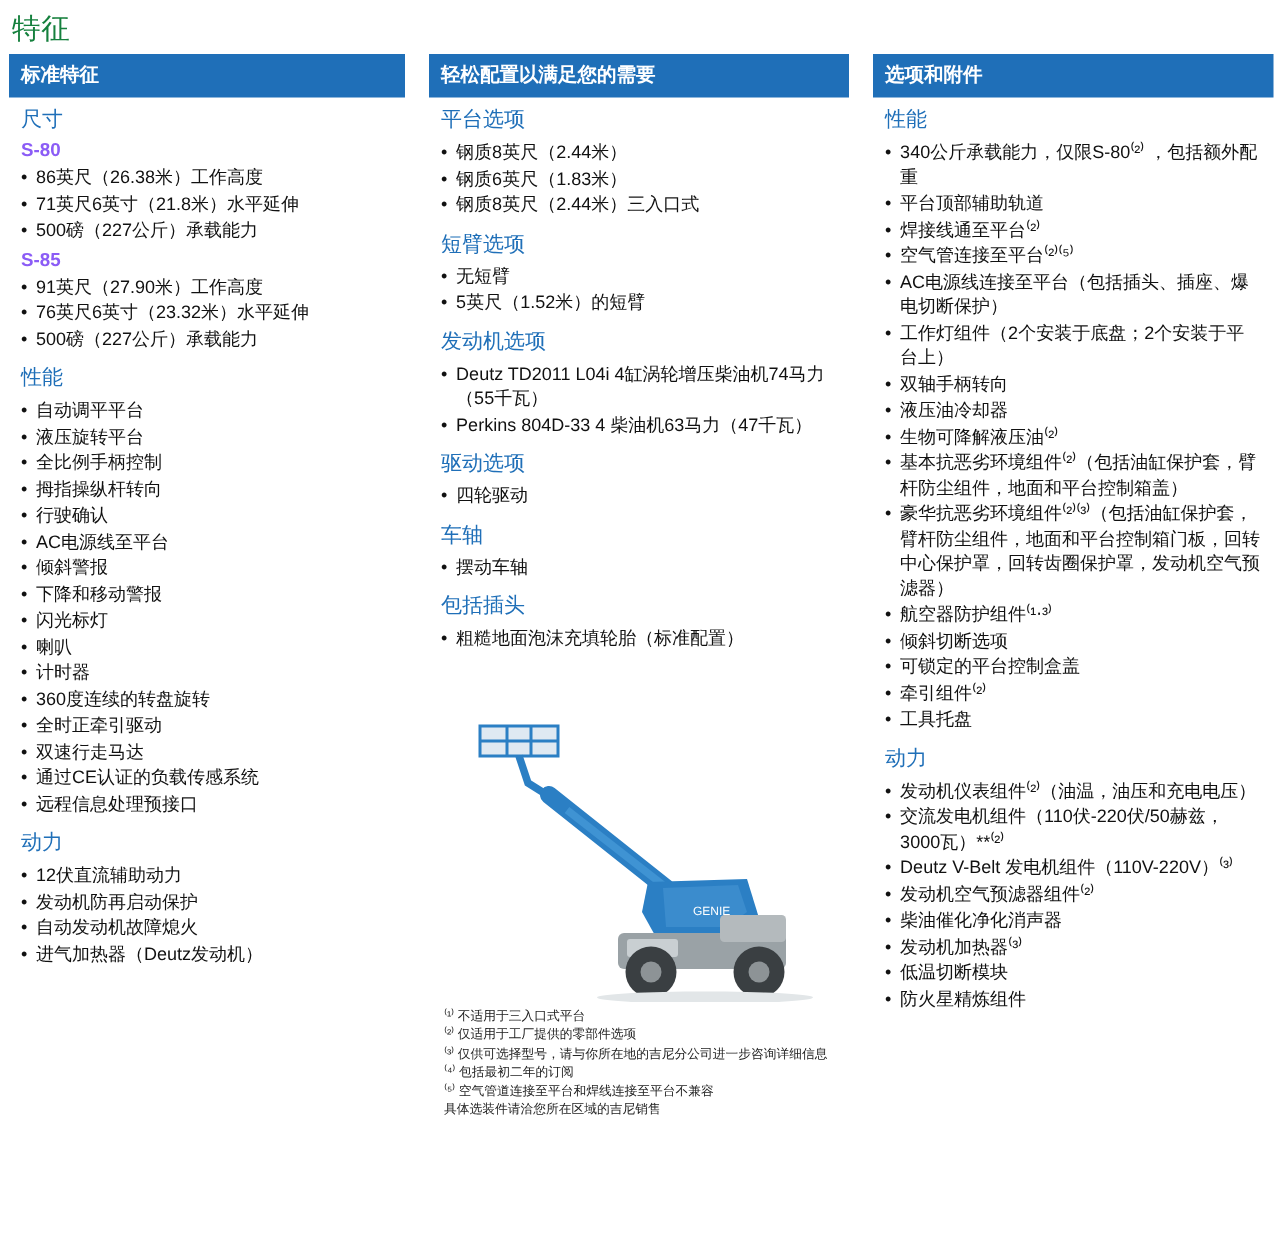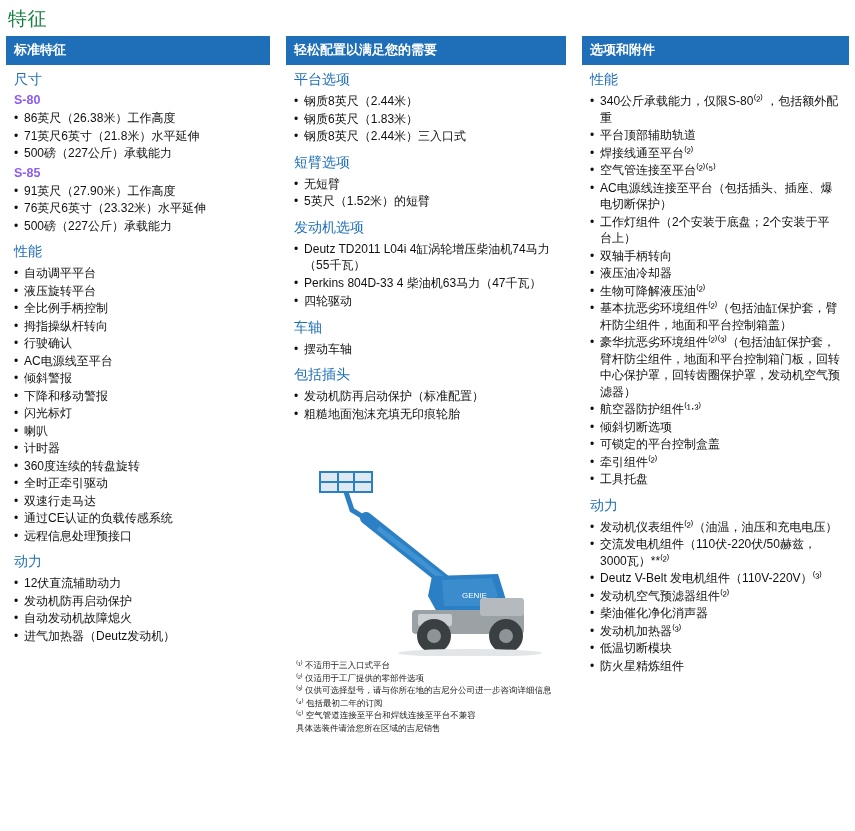--- a/index.html
+++ b/index.html
@@ -169,33 +169,33 @@
           <li>无短臂</li>
           <li>5英尺（1.52米）的短臂</li>
         </ul>
 
         <div class="sec-title">发动机选项</div>
         <ul class="blist">
           <li class="ital">Deutz TD2011 L04i 4缸涡轮增压柴油机74马力（55千瓦）</li>
           <li class="ital">Perkins 804D-33 4 柴油机63马力（47千瓦）</li>
         </ul>
 
+        <div class="sec-title">驱动选项</div>
         <ul class="blist">
           <li>四轮驱动</li>
         </ul>
 
         <div class="sec-title">车轴</div>
         <ul class="blist">
           <li>摆动车轴</li>
         </ul>
 
         <div class="sec-title">包括插头</div>
         <ul class="blist">
-          <li>发动机防再启动保护（标准配置）</li>
-          <li>粗糙地面泡沫充填无印痕轮胎</li>
+          <li>粗糙地面泡沫充填轮胎（标准配置）</li>
         </ul>
 
         <div class="machine-wrap">
           <svg class="machine" width="268" height="228" viewBox="0 0 268 228">
 
             <g stroke="#2b7fc4" stroke-width="2" fill="none">
               <rect x="28" y="44" width="52" height="20" fill="#dfe9f2"></rect>
               <line x1="28" y1="54" x2="80" y2="54"></line>
               <line x1="46" y1="44" x2="46" y2="64"></line>
               <line x1="62" y1="44" x2="62" y2="64"></line>

